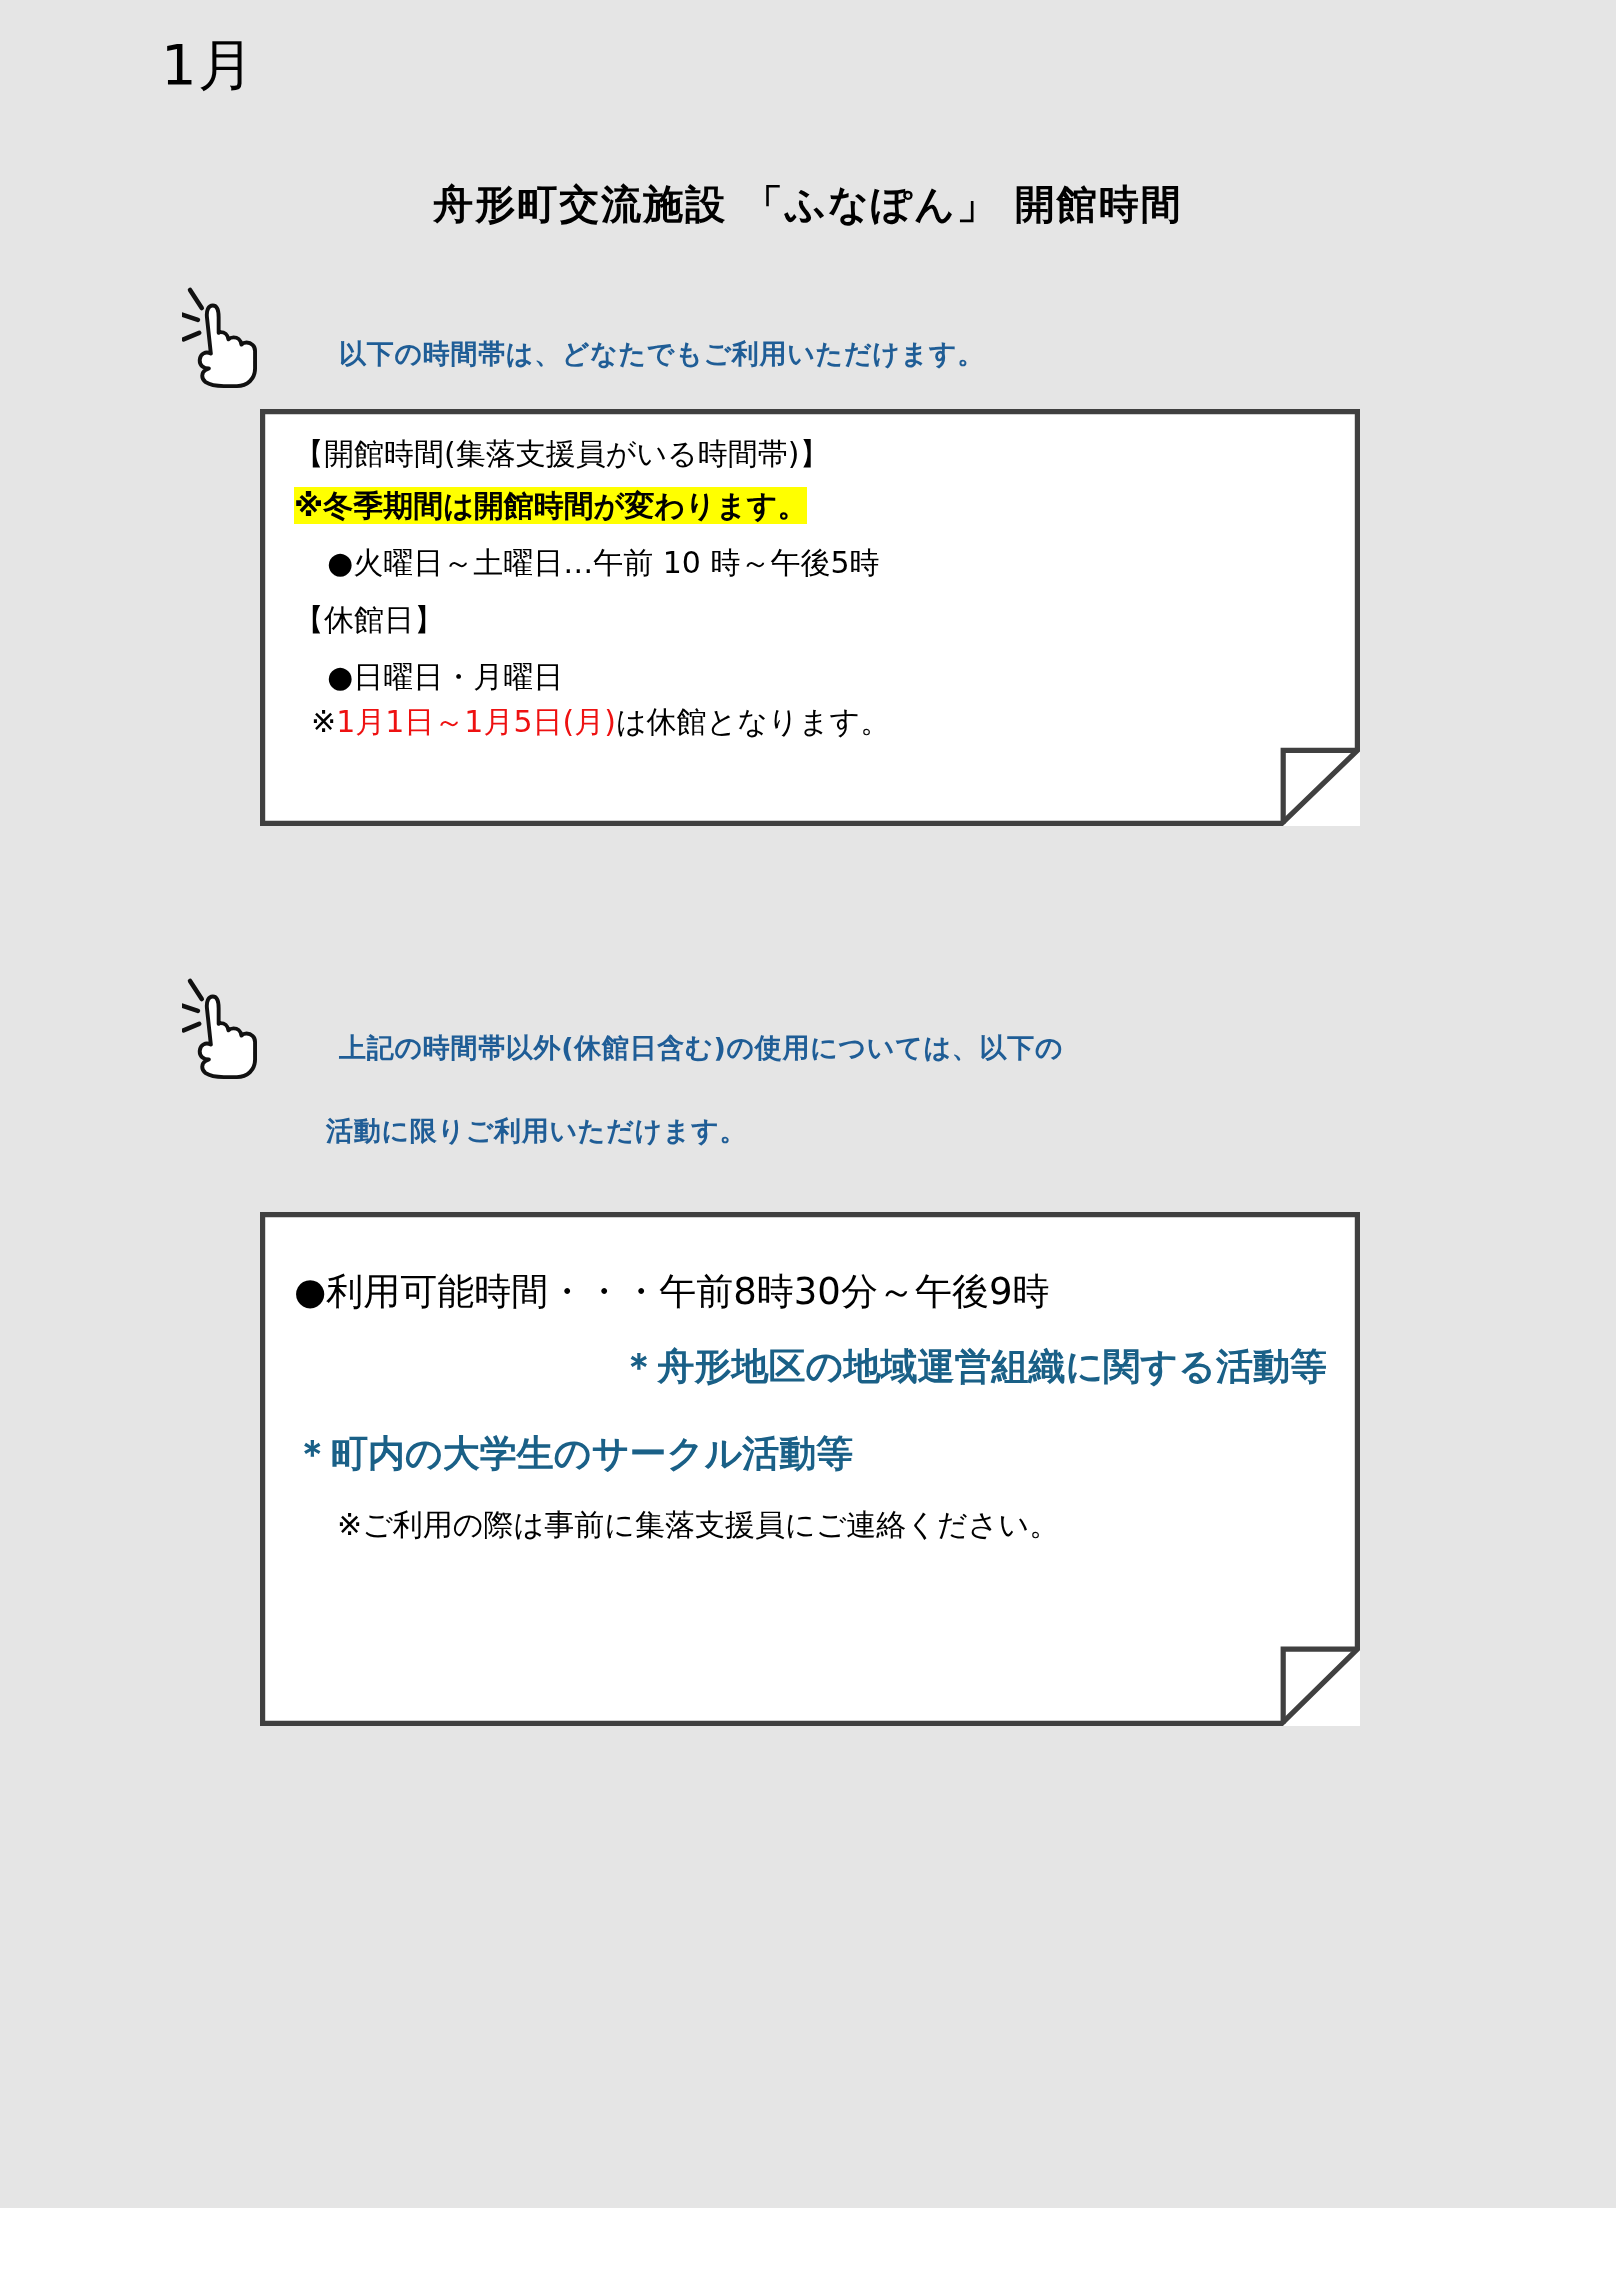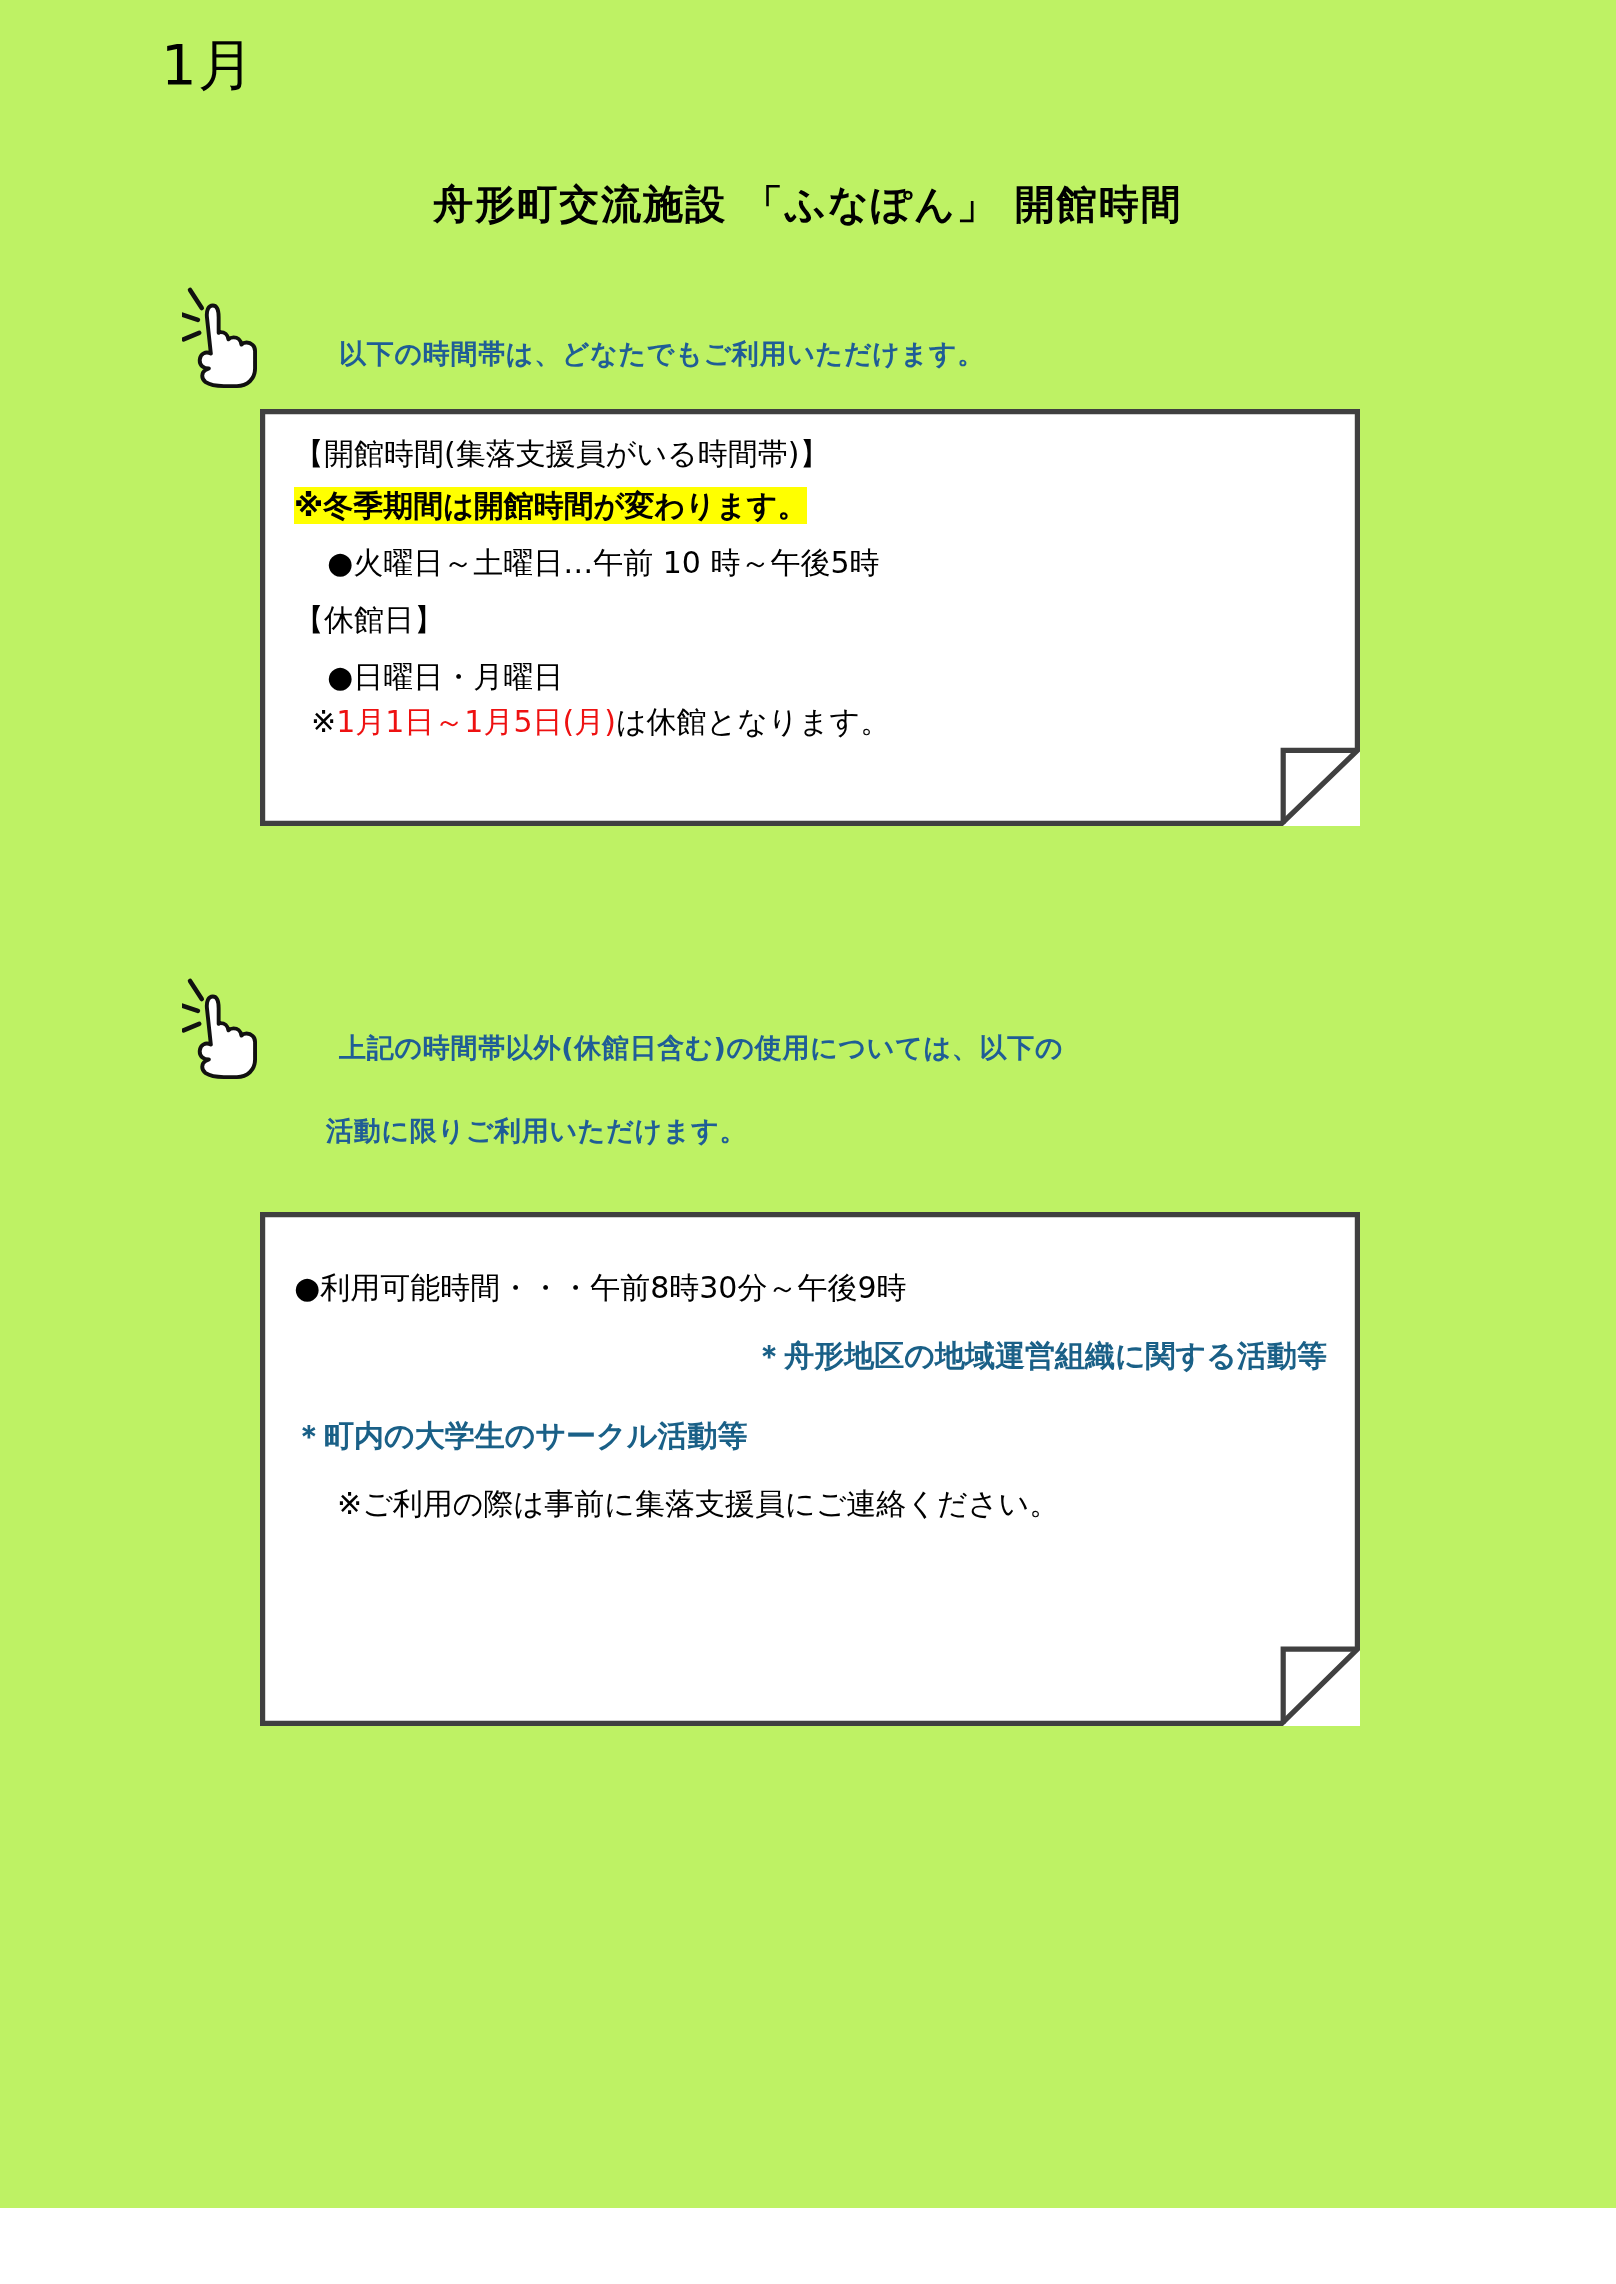--- a/index.html
+++ b/index.html
@@ -13,21 +13,21 @@
     font-family: "Liberation Sans", "DejaVu Sans", sans-serif;
     color: #000000;
     position: relative;
     overflow: hidden;
   }
 
   .page {
     position: relative;
     width: 1616px;
     height: 2208px;
-    background: #bef264;
+    background: #e5e5e5;
   }
 
   
   .month-label {
     position: absolute;
     left: 161px;
     top: 34px;
     font-size: 56px;
     line-height: 1.1;
     font-weight: 400;
@@ -105,21 +105,21 @@
     font-weight: 700;
     padding: 1.3px 0;
   }
   .red { color: #ee1111; }
   .teal {
     color: #1a6087;
     font-weight: 700;
   }
 
   .bigline {
-    font-size: 30px;
+    font-size: 37px;
     line-height: 1.0;
     white-space: nowrap;
     font-family: "DejaVu Sans", "Liberation Sans", sans-serif;
   }
 
   
   .contact {
     position: absolute;
     left: 294px;
     top: 1779px;

